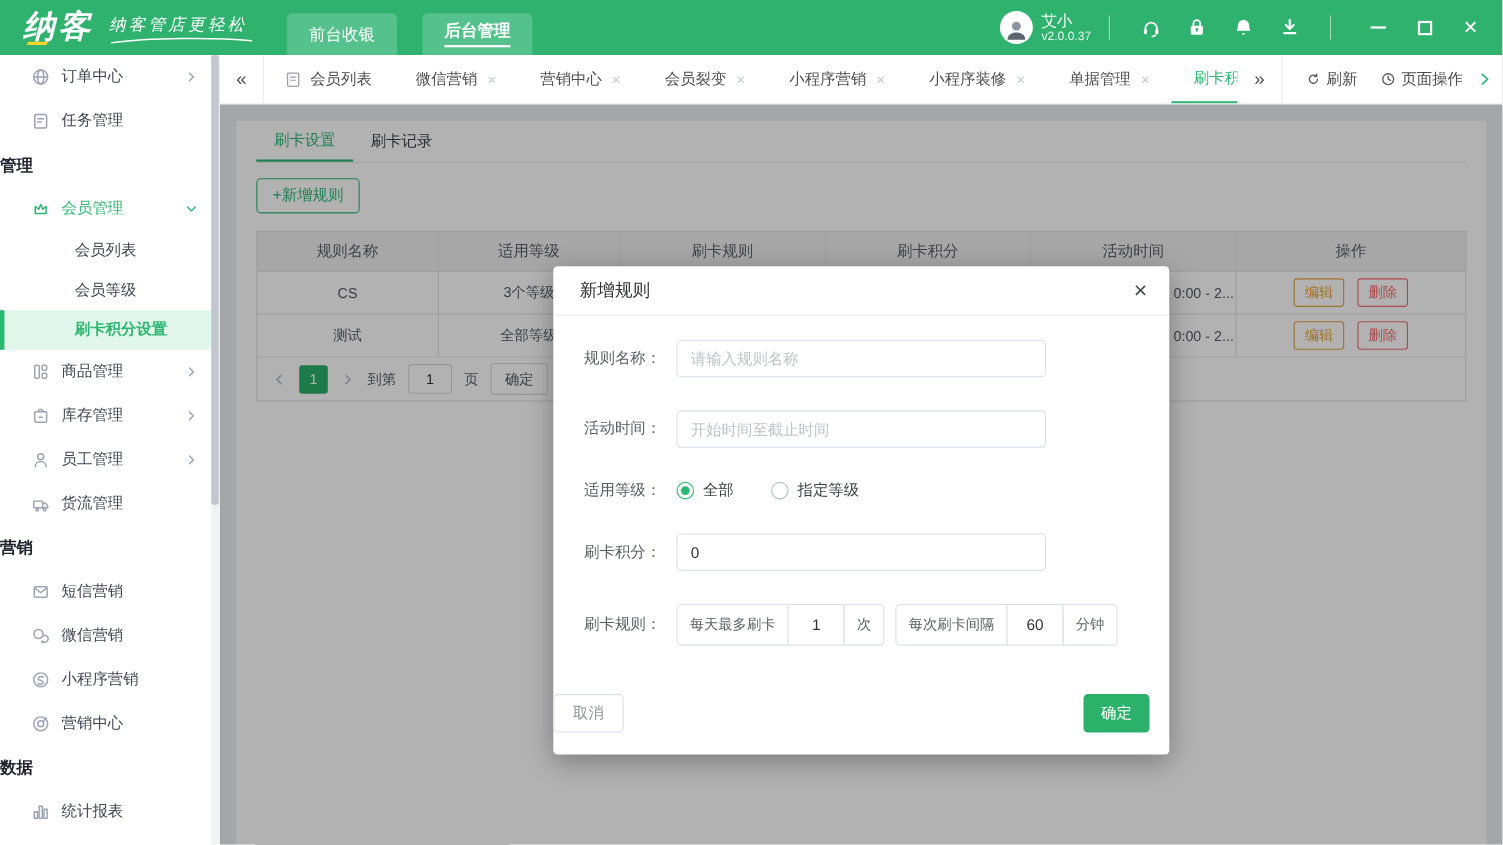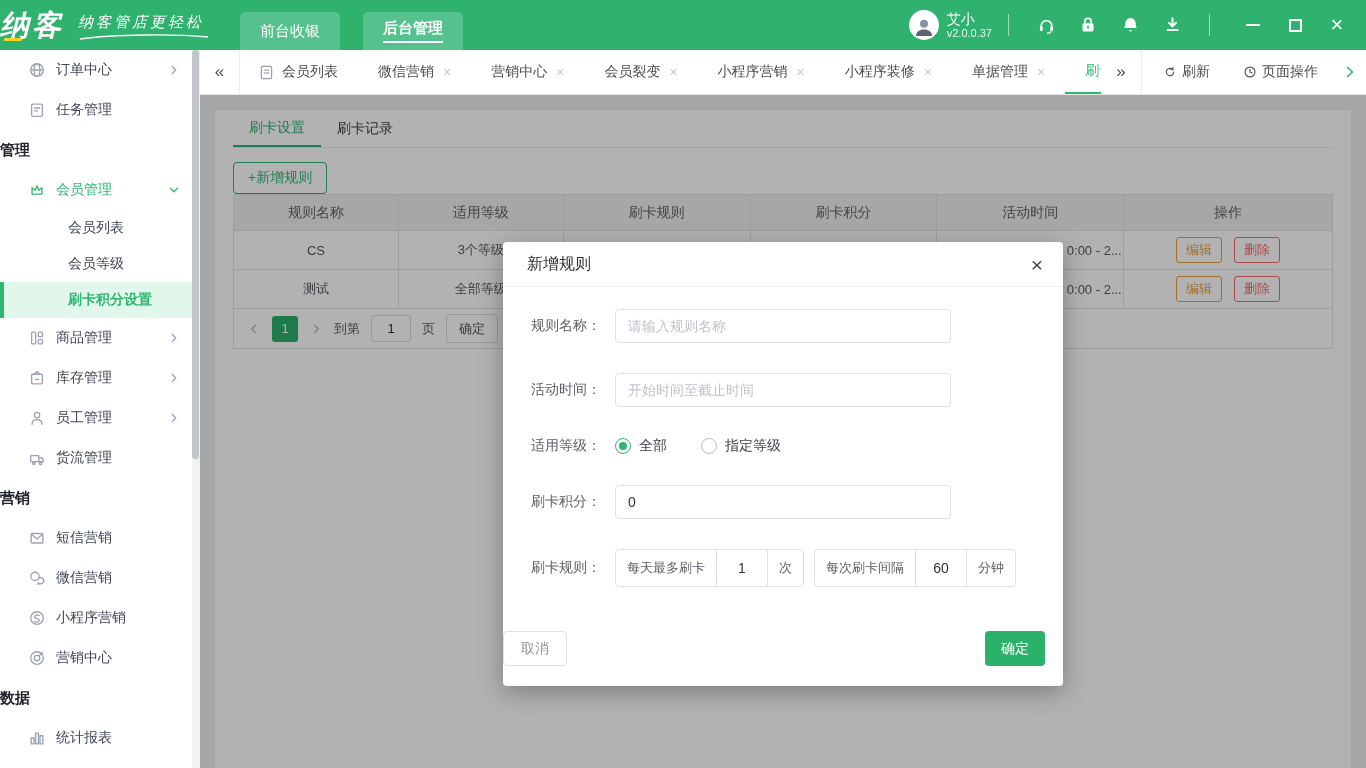--- a/index.html
+++ b/index.html
@@ -2,21 +2,21 @@
 <html><head>
 <meta charset="utf-8">
 <style>
   * { margin:0; padding:0; box-sizing:border-box; }
   html,body { width:1366px; height:768px; overflow:hidden; }
   body { font-family:"Liberation Sans","DejaVu Sans",sans-serif; font-size:14px; color:#3f4654; background:#fff; }
   #app { position:relative; width:1366px; height:768px; overflow:hidden; background:#fff; }
 
   
   .topbar { position:absolute; top:0; left:0; right:0; height:50px; background:#2eb26e; display:flex; align-items:center; z-index:60; }
-  .logo { font-size:29px; font-weight:bold; font-style:italic; color:#fff; margin-left:0; letter-spacing:3px; position:relative; line-height:50px; }
+  .logo { font-size:29px; font-weight:bold; font-style:italic; color:#fff; margin-left:21px; letter-spacing:3px; position:relative; line-height:50px; }
   .logo::after { content:''; position:absolute; left:4px; bottom:9px; width:18px; height:3px; background:#ffd42a; transform:skewX(-25deg); }
   .slogan-wrap { position:relative; margin-left:14px; top:-3px; }
   .slogan { color:#fff; font-style:italic; font-size:15px; letter-spacing:3px; white-space:nowrap; }
   .slogan-swoosh { position:absolute; left:0; top:20px; }
   .nav-tabs { display:flex; margin-left:36px; align-self:flex-end; gap:23px; height:38px; }
   .nav-tab { width:100px; background:#55c28d; border-radius:5px 5px 0 0; color:#fff; font-size:15px; display:flex; align-items:center; justify-content:center; cursor:pointer; }
   .nav-tab.active span { border-bottom:2px solid #fff; padding-bottom:3px; font-weight:bold; }
   .top-right { margin-left:auto; display:flex; align-items:center; padding-right:14px; }
   .avatar { width:30px; height:30px; border-radius:50%; background:#fff; overflow:hidden; display:flex; align-items:flex-end; justify-content:center; }
   .user-txt { margin-left:8px; color:#fff; line-height:1.15; }
@@ -46,31 +46,31 @@
   svg.oline.green { stroke:#2db872; }
 
   
   .tabstrip { position:absolute; top:50px; left:200px; right:0; height:45px; background:#fff; border-bottom:1px solid #e8e8e8; display:flex; align-items:stretch; z-index:30; }
   .ts-collapse { width:40px; display:flex; align-items:center; justify-content:center; font-size:17px; color:#4d4d4d; cursor:pointer; }
   .ts-collapse.left { border-right:1px solid #ececec; }
   .ts-tabs { display:flex; flex:1; overflow:hidden; }
   .ts-tab { display:flex; align-items:center; padding:0 20px; font-size:14px; color:#4d4d4d; gap:9px; cursor:pointer; white-space:nowrap; }
   .ts-tab.active { color:#2db872; border-bottom:2px solid #2db872; }
   .ts-close { color:#c4c9d1; font-size:14px; }
-  .ts-right { display:flex; align-items:center; border-left:1px solid #ececec; padding:0 8px 0 12px; gap:16px; }
+  .ts-right { display:flex; align-items:center; border-left:1px solid #ececec; padding:0 8px 0 12px; gap:4px; }
   .ts-act { display:flex; align-items:center; gap:4px; font-size:14px; color:#4d4d4d; cursor:pointer; padding:0 8px; }
 
   
   .main { position:absolute; top:95px; left:200px; right:0; bottom:0; background:#eceef1; }
   .panel { position:absolute; top:15px; left:15px; right:15px; bottom:0; background:#fff; padding:0 18px; }
   .ptabs { display:flex; height:38px; border-bottom:1px solid #e8e8e8; }
   .ptab { padding:0 16px; display:flex; align-items:center; font-size:14px; color:#3c3f45; cursor:pointer; }
   .ptab.active { color:#2db872; border-bottom:2px solid #2db872; }
   .add-btn { margin-top:14px; height:32px; padding:0 14px; border:1px solid #2db872; border-radius:4px; background:#fff; color:#2db872; font-size:14px; cursor:pointer; display:inline-flex; align-items:center; }
-  table.rules { width:100%; border-collapse:collapse; table-layout:fixed; font-size:13px; }
+  table.rules { width:100%; margin-top:16px; border-collapse:collapse; table-layout:fixed; font-size:13px; }
   table.rules th { height:36px; background:#f0f0f0; border:1px solid #e2e2e2; color:#5e6066; font-weight:normal; font-size:14px; }
   table.rules td { height:39px; border:1px solid #e2e2e2; text-align:center; color:#55585e; background:#fff; overflow:hidden; white-space:nowrap; }
   td.cell-link { color:#4d68f0; cursor:pointer; }
   td.cell-time { text-align:left; padding-left:128px; }
   .op-btn { display:inline-block; padding:3px 9px; border-radius:3px; font-size:13px; background:#fff; cursor:pointer; }
   .op-edit { border:1px solid #e6a23c; color:#e6a23c; margin-right:12px; }
   .op-del { border:1px solid #f56c6c; color:#f56c6c; }
   .pager { display:flex; align-items:center; height:40px; border:1px solid #e2e2e2; border-top:none; padding-left:13px; gap:11px; font-size:13px; color:#5e6066; background:#fff; }
   .pg-chev { display:flex; align-items:center; cursor:pointer; }
   .pg-cur { width:26px; height:26px; background:#2bb169; color:#fff; border-radius:3px; display:flex; align-items:center; justify-content:center; cursor:pointer; }

